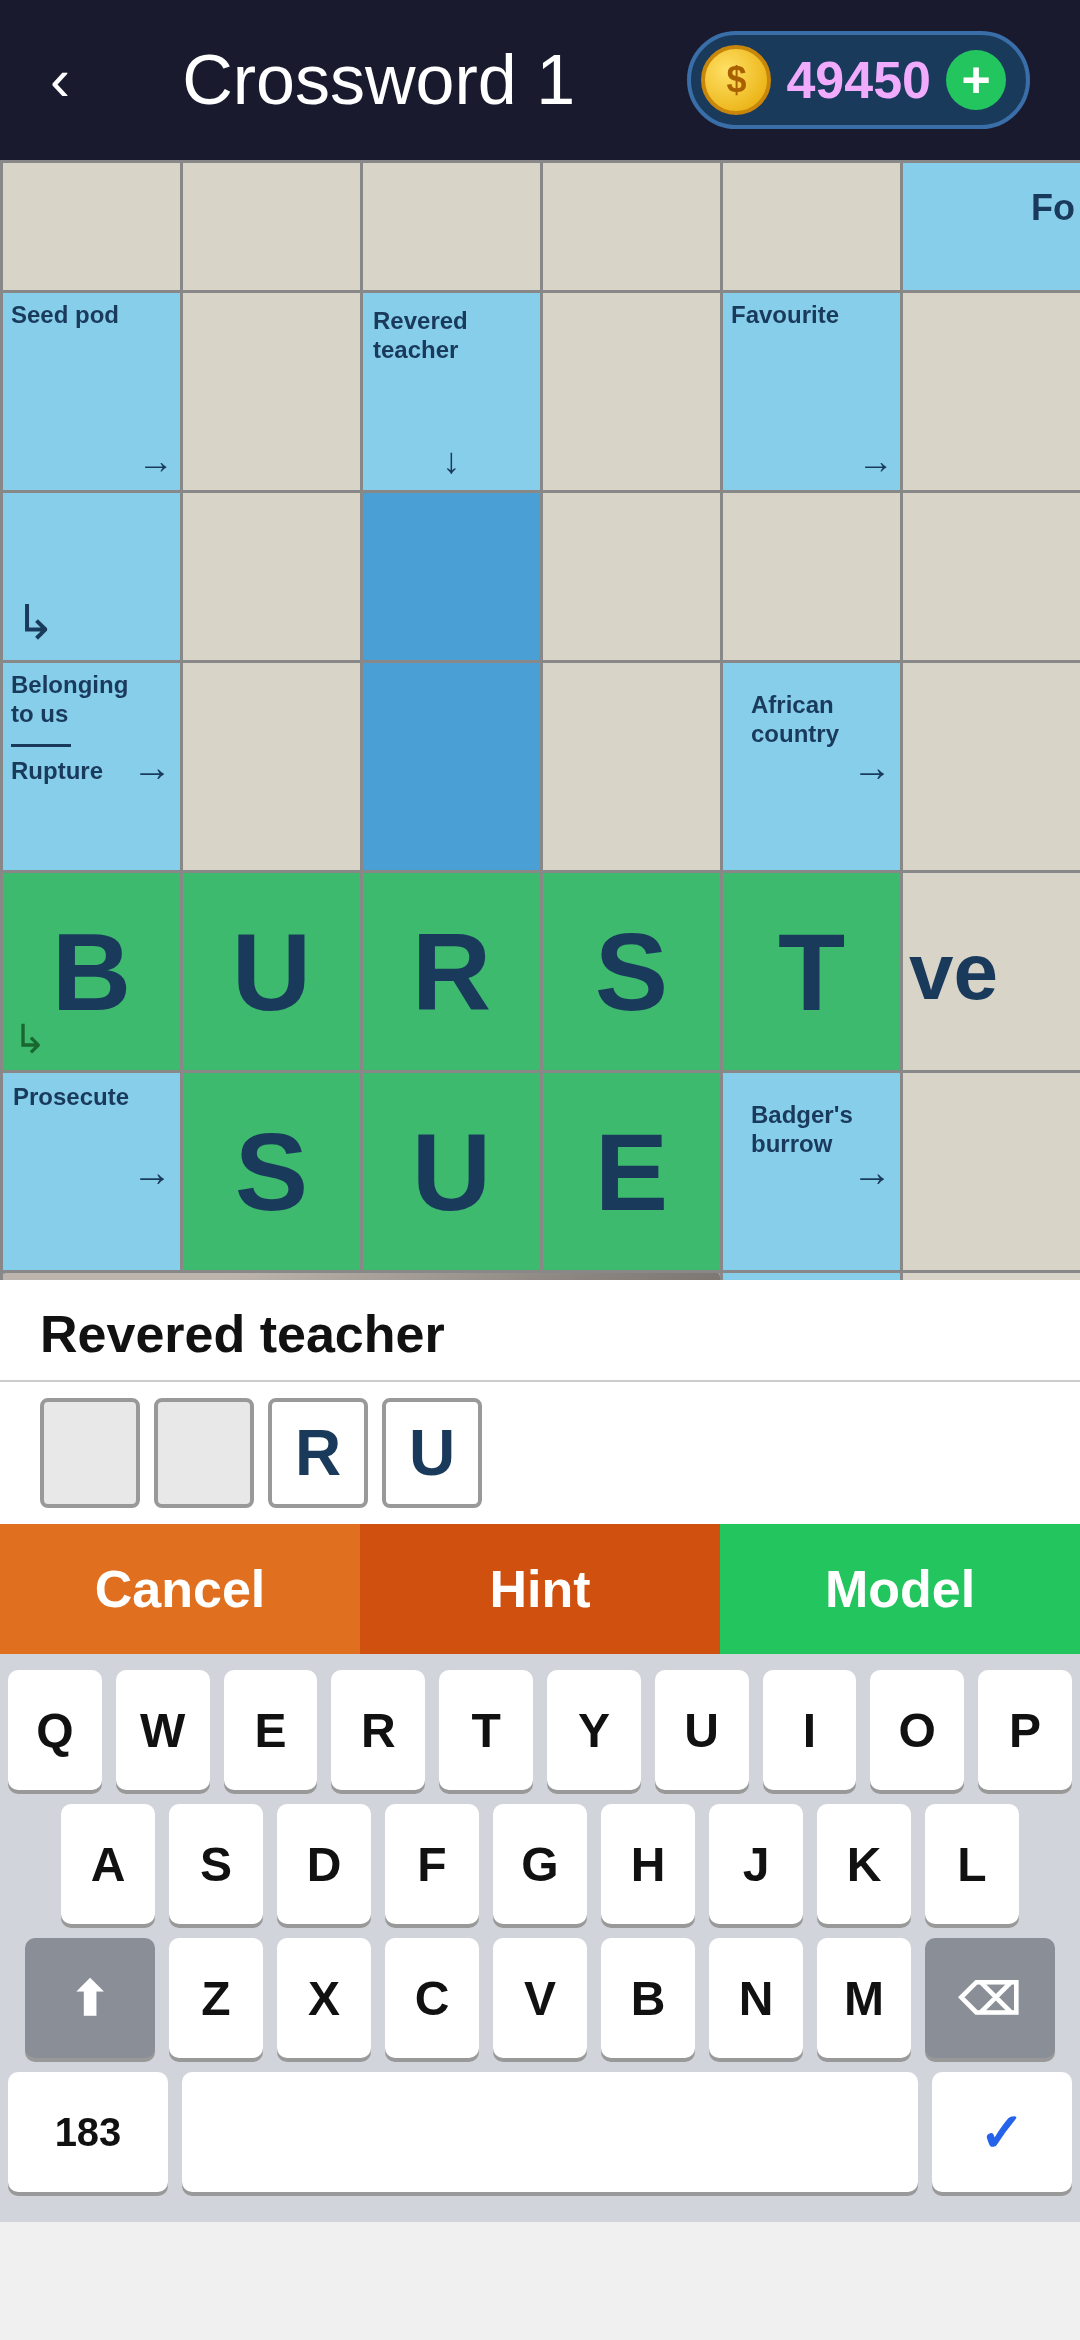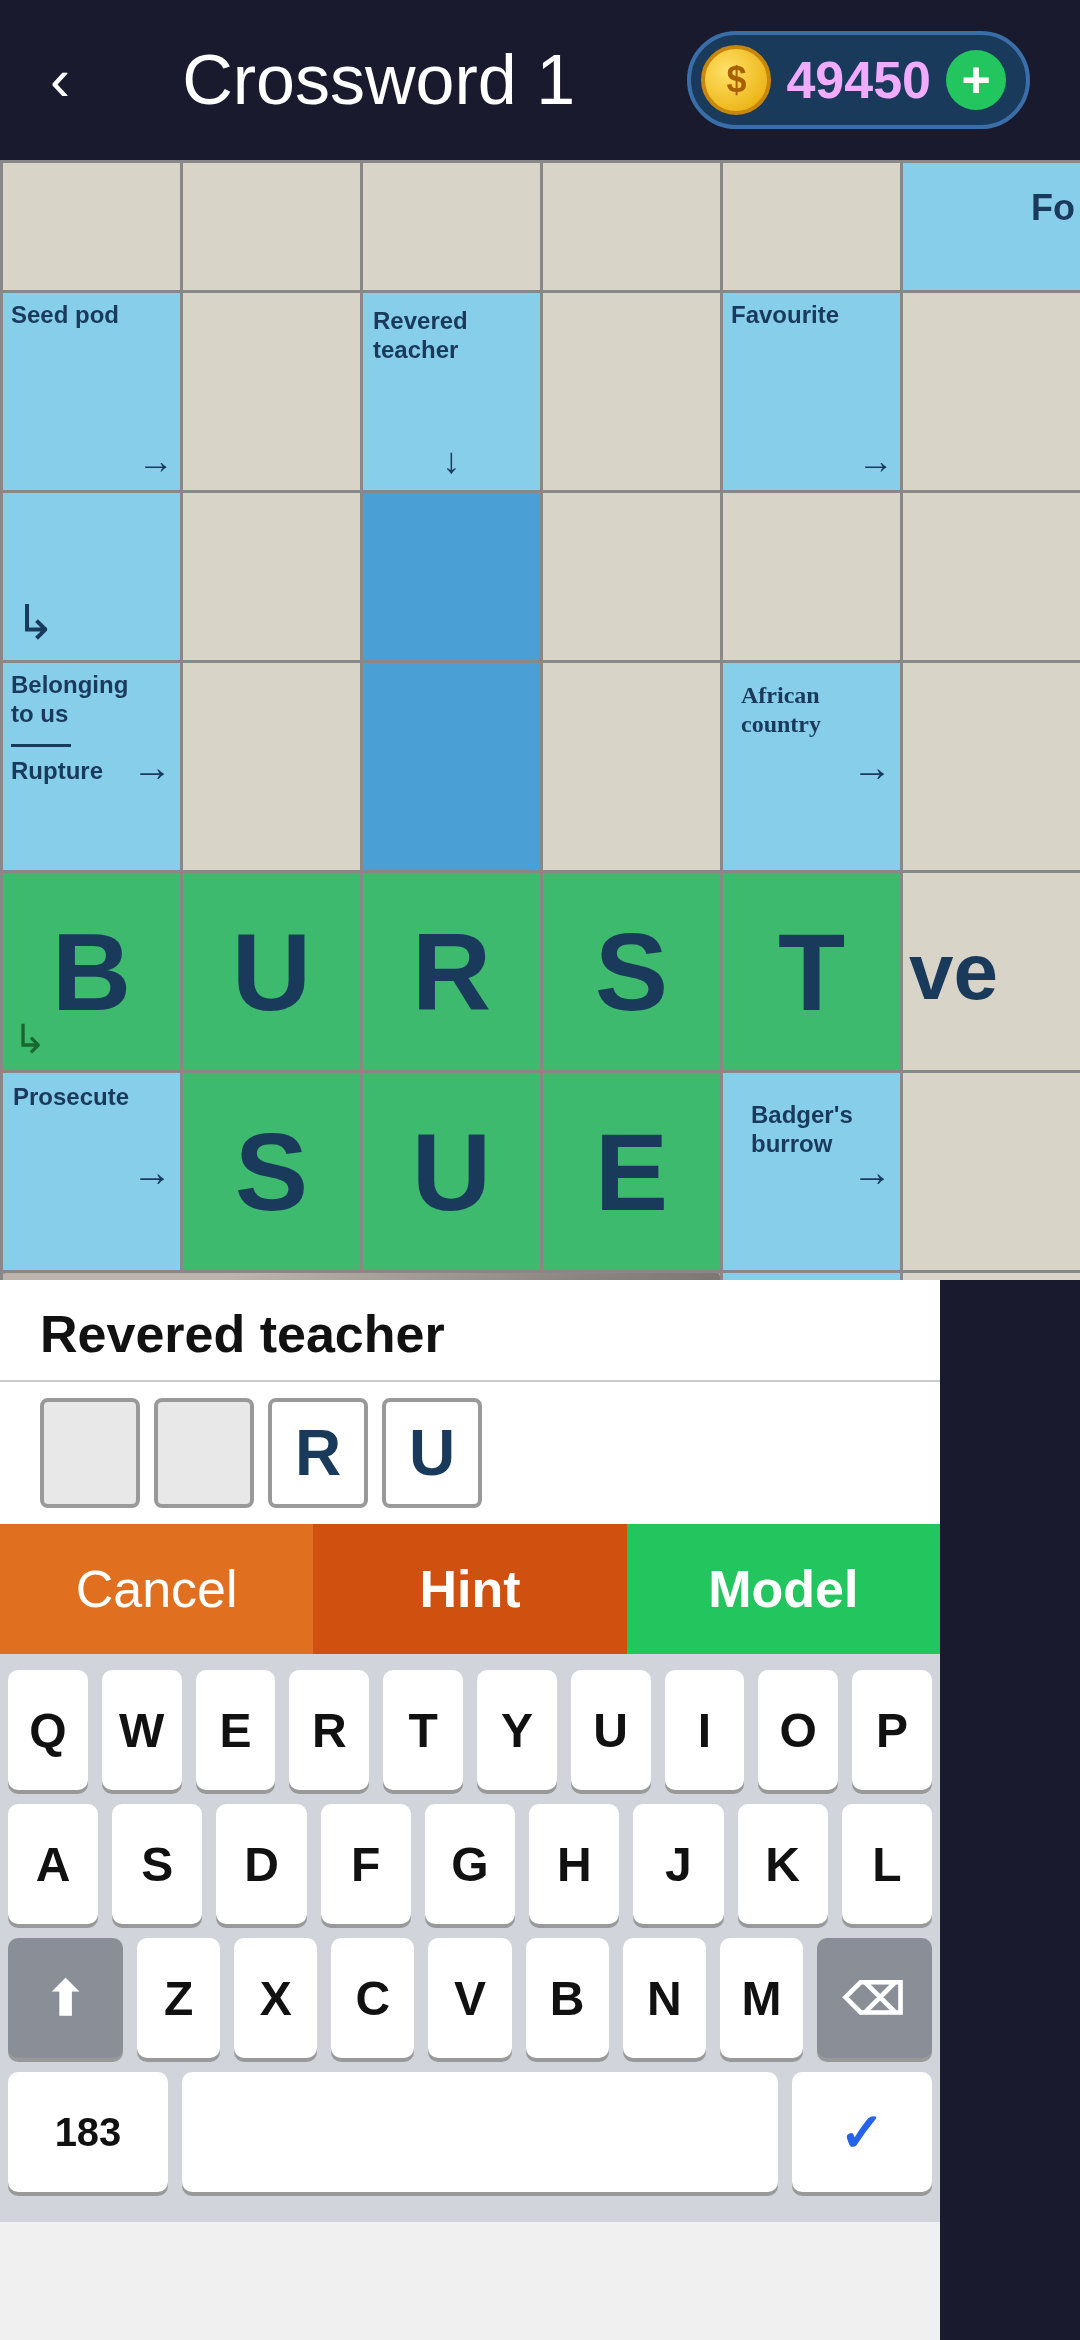--- a/index.html
+++ b/index.html
@@ -145,21 +145,21 @@
       bottom: 8px;
       left: 50%;
       transform: translateX(-50%);
     }
 
     
     .bottom-panel {
       position: absolute;
       bottom: 0;
       left: 0;
-      width: 940px;
+      width: 1080px;
       background: #f0f0f0;
     }
 
     .clue-text-display {
       font-size: 52px;
       font-weight: 700;
       color: #111;
     }
 
     .answer-box {
@@ -183,21 +183,21 @@
     .action-buttons {
       display: flex;
       height: 130px;
     }
 
     .btn-cancel {
       flex: 1;
       background: #e07020;
       color: white;
       font-size: 52px;
-      font-weight: 400;
+      font-weight: 700;
       border: none;
       cursor: pointer;
     }
 
     .btn-hint {
       flex: 1;
       background: #d05010;
       color: white;
       font-size: 52px;
       font-weight: 600;
@@ -358,21 +358,21 @@
 
     <tr>
       <td class="cell-light-blue" style="height:210px; position:relative;">
         <div class="cell-clue" style="">Belonging<br>to us<br><span style="border-bottom:3px solid #1a3a5c; display:inline-block; width:60px; margin:4px 0;"></span><br>Rupture</div>
         <span style="position:absolute; right:8px; top:50%; transform:translateY(-50%); font-size:40px; color:#1a3a5c;">→</span>
       </td>
       <td class="cell-beige" style="height:210px;"></td>
       <td class="cell-light-blue" style="height:210px; background:#4a9fd4;"></td>
       <td class="cell-beige" style="height:210px;"></td>
       <td class="cell-light-blue" style="height:210px; position:relative;">
-        <div class="cell-clue" style="padding:18px;font-family:Liberation Serif, serif;">African<br>country</div>
+        <div class="cell-clue" style="padding:28px;">African<br>country</div>
         <span style="position:absolute; right:8px; top:50%; transform:translateY(-50%); font-size:40px; color:#1a3a5c;">→</span>
       </td>
       <td class="cell-beige" style="height:210px;"></td>
     </tr>
 
     <tr>
       <td class="cell-green" style="height:200px; position:relative;">
         <span style="position:absolute; bottom:8px; left:10px; font-size:40px; color:#1a6630;">↳</span>
         <div class="cell-letter">B</div>
       </td>

